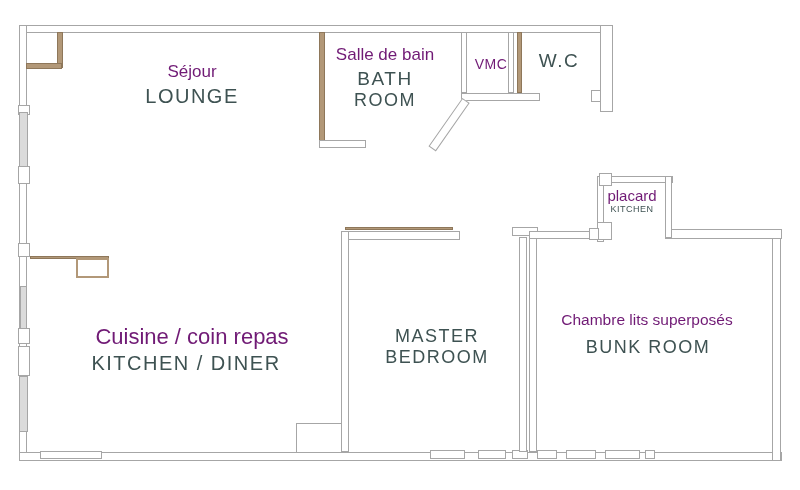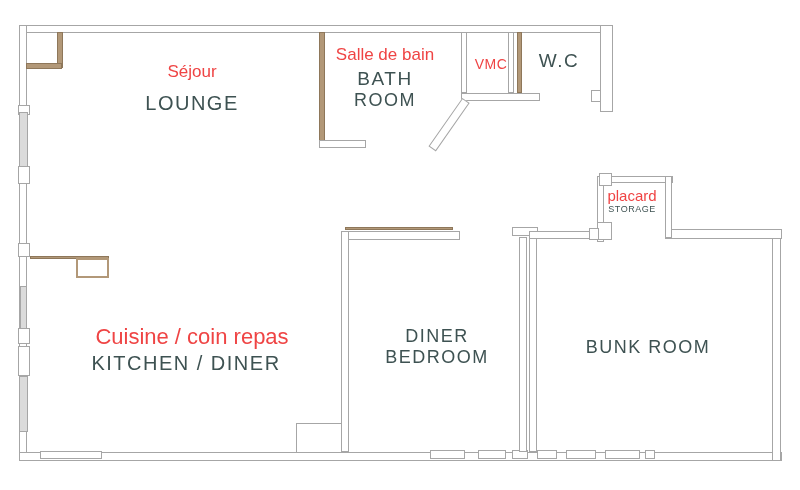--- a/index.html
+++ b/index.html
@@ -10,21 +10,21 @@
   .wall  { position:absolute; background:#ffffff; border:1px solid #a6a6a6; box-sizing:border-box; }
   .wood  { position:absolute; background:#b29878; border:1px solid #8e775a; box-sizing:border-box; }
   .woodbox { position:absolute; background:#ffffff; border:2px solid #b29878; box-sizing:border-box; }
   .win   { position:absolute; background:#dbdbdb; border:1px solid #a6a6a6; box-sizing:border-box; }
   .door-leaf {
     position:absolute; left:407px; top:96px; width:59px; height:9px;
     background:#ffffff; border:1px solid #a6a6a6; box-sizing:border-box;
     transform-origin:100% 50%; transform:rotate(-55deg);
   }
   .label { position:absolute; transform:translateX(-50%); white-space:nowrap; line-height:1; text-align:center; }
-  .fr { color:#ef4444; }
+  .fr { color:#701a75; }
   .en { color:#3e5252; letter-spacing:1.5px; }
 </style>
 </head>
 <body>
 
 <div class="plan">
 
   <div class="wall" style="left:19px;  top:25px;  width:594px; height:8px;"></div>
   <div class="wall" style="left:19px;  top:25px;  width:8px;   height:436px;"></div>
   <div class="wall" style="left:19px;  top:452px; width:763px; height:9px;"></div>
@@ -77,33 +77,34 @@
   <div class="wall" style="left:665px; top:229px; width:117px; height:10px;"></div>
 
   <div class="wall" style="left:597px; top:176px; width:76px; height:7px;"></div>
   <div class="wall" style="left:597px; top:176px; width:7px;  height:66px;"></div>
   <div class="wall" style="left:665px; top:176px; width:7px;  height:62px;"></div>
   <div class="wall" style="left:599px; top:173px; width:13px; height:13px;"></div>
   <div class="wall" style="left:597px; top:222px; width:15px; height:18px;"></div>
   <div class="wall" style="left:589px; top:228px; width:10px; height:12px;"></div>
 
   <div class="label fr" style="left:192px; top:63px;  font-size:17px;">Séjour</div>
-  <div class="label en" style="left:192px; top:93px;  font-size:20px;">LOUNGE</div>
+  <div class="label en" style="left:192px; top:86px;  font-size:20px;">LOUNGE</div>
 
   <div class="label fr" style="left:385px; top:46px; font-size:17px;">Salle de bain</div>
   <div class="label en" style="left:385px; top:69px; font-size:19px;text-align:right;">BATH</div>
   <div class="label en" style="left:385px; top:91px; font-size:18px;">ROOM</div>
 
   <div class="label fr" style="left:491px; top:57px; font-size:14px; letter-spacing:0.5px;">VMC</div>
   <div class="label en" style="left:559px; top:51px; font-size:19px;">W.C</div>
 
   <div class="label fr" style="left:632px; top:188px; font-size:15px;">placard</div>
-  <div class="label en" style="left:632px; top:205px; font-size:9px; letter-spacing:0.5px;">STORAGE</div>
+  <div class="label en" style="left:632px; top:205px; font-size:9px; letter-spacing:0.5px;">KITCHEN</div>
 
   <div class="label fr" style="left:192px; top:326px; font-size:22px;">Cuisine / coin repas</div>
   <div class="label en" style="left:186px; top:353px; font-size:20px;">KITCHEN / DINER</div>
 
-  <div class="label en" style="left:437px; top:327px; font-size:18px;">DINER</div>
+  <div class="label en" style="left:437px; top:327px; font-size:18px;">MASTER</div>
   <div class="label en" style="left:437px; top:348px; font-size:18px;">BEDROOM</div>
 
+  <div class="label fr" style="left:647px; top:312px; font-size:15.5px;">Chambre lits superposés</div>
   <div class="label en" style="left:648px; top:338px; font-size:18px;">BUNK ROOM</div>
 
 </div>
 
 </body></html>

